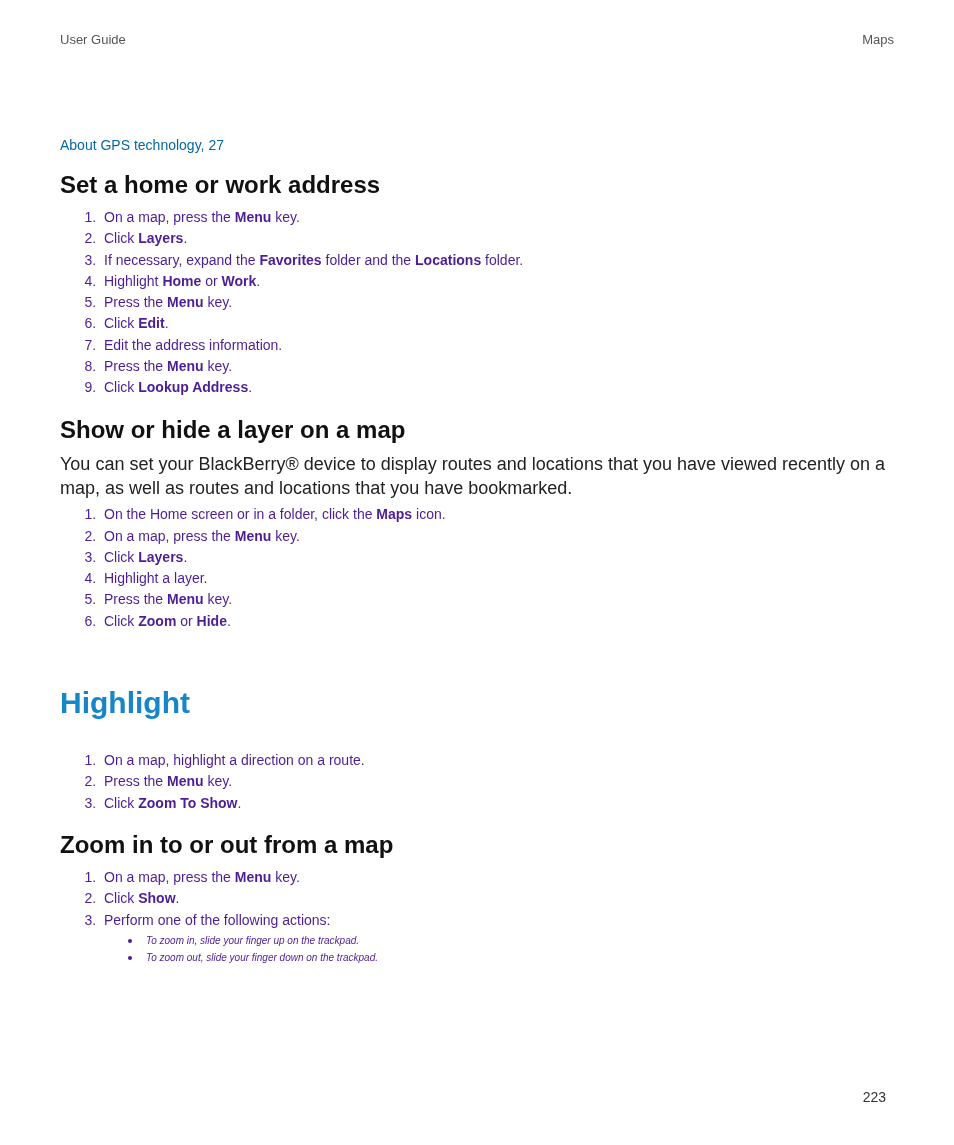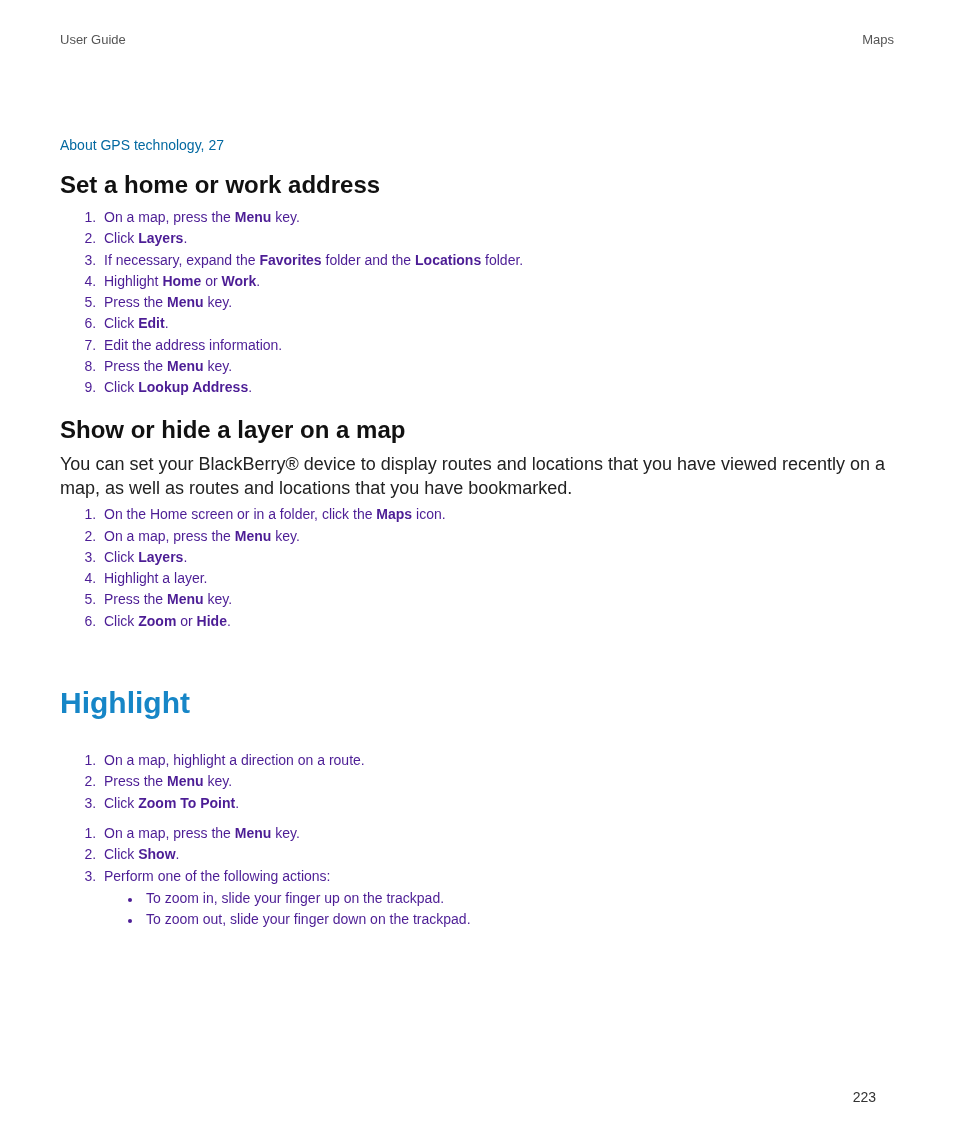--- a/index.html
+++ b/index.html
@@ -55,30 +55,31 @@
     color: #4c1d95;
   }
   ol li {
     padding-left: 4px;
     margin-bottom: 1px;
   }
   ul.sub {
     list-style-type: disc;
     margin: 2px 0 2px 0;
     padding-left: 38px;
-    font-size: 14px;
+    font-size: 10px;
     line-height: 1.45;
+    font-style: italic;
   }
   ul.sub li::marker {
     font-size: 12px;
   }
   .page-num {
     position: absolute;
     bottom: 40px;
-    right: 78px;
+    right: 68px;
     font-size: 14px;
     color: #333;
   }
   b { font-weight: 700; }
 </style>
 </head>
 <body>
 
 <div class="page">
 
@@ -111,23 +112,24 @@
       <li>Highlight a layer.</li>
       <li>Press the <b>Menu</b> key.</li>
       <li>Click <b>Zoom</b> or <b>Hide</b>.</li>
     </ol>
 
   <h1 class="chapter">Highlight</h1>
 
   <ol>
       <li>On a map, highlight a direction on a route.</li>
       <li>Press the <b>Menu</b> key.</li>
-      <li>Click <b>Zoom To Point</b>.</li>
+      <li>Click <b>Zoom To Show</b>.</li>
     </ol>
 
+  <h2 class="section">Zoom in to or out from a map</h2>
   <ol>
 
   <li>On a map, press the <b>Menu</b> key.</li>
       <li>Click <b>Show</b>.</li>
       <li>Perform one of the following actions:<ul class="sub">
           <li>To zoom in, slide your finger up on the trackpad.</li>
           <li>To zoom out, slide your finger down on the trackpad.</li>
         </ul></li>
     </ol>
 

